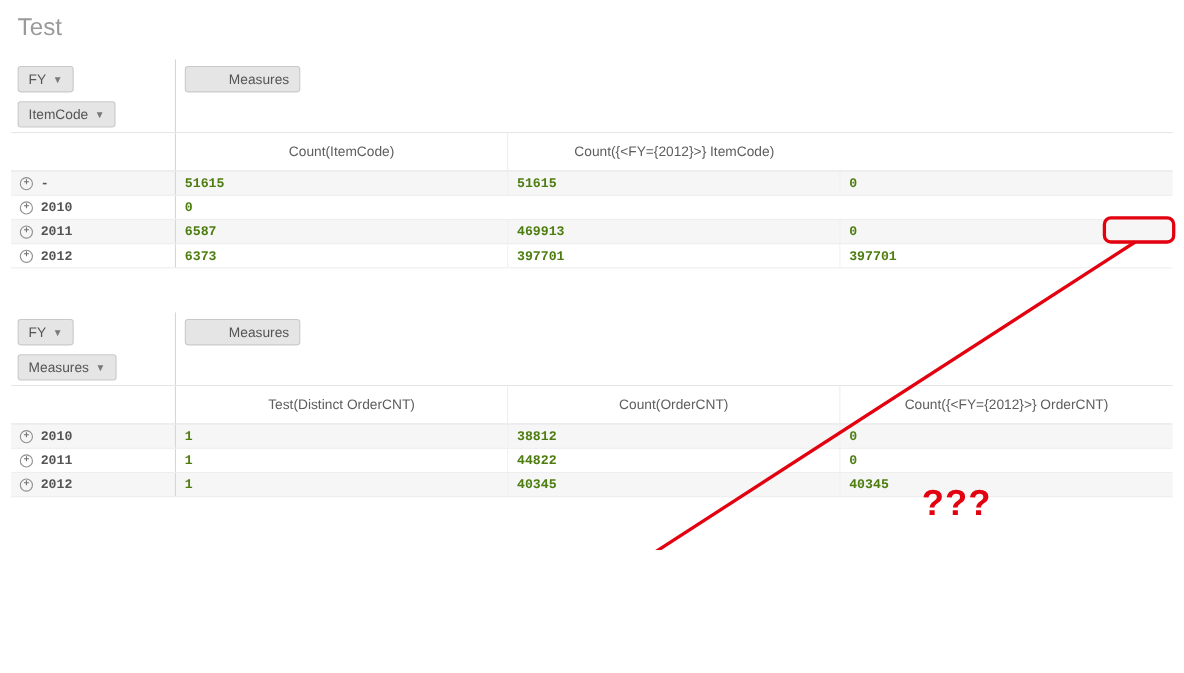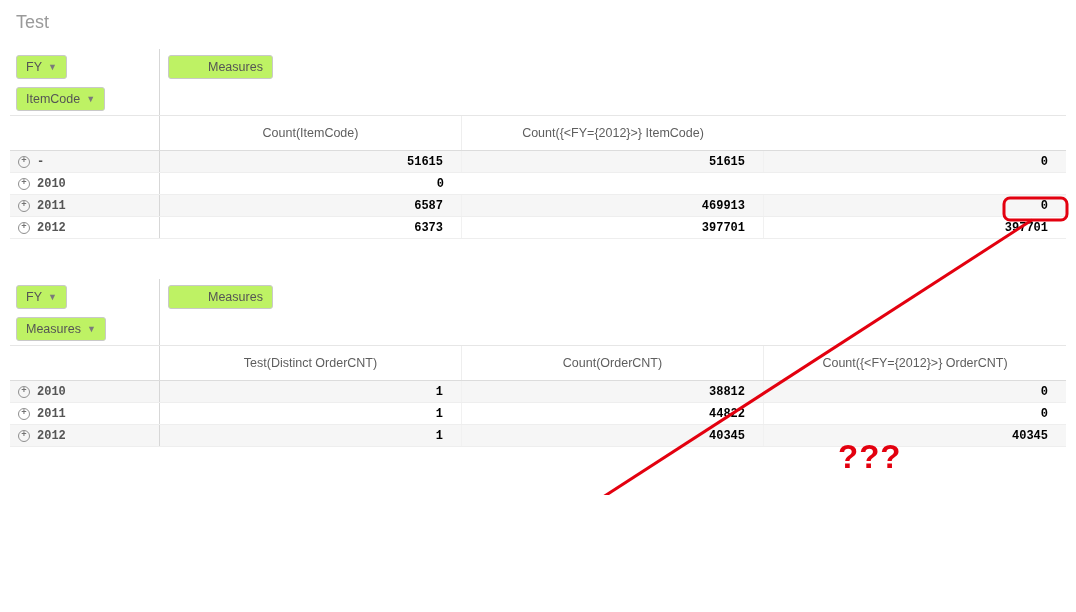--- a/index.html
+++ b/index.html
@@ -10,21 +10,21 @@
     color: #595959;
     background: #fff;
     width: 1076px;
   }
   .page {
     width: 1076px;
     padding: 8px 10px;
     position: relative;
   }
   .title {
-    font-size: 18px;
+    font-size: 22px;
     color: #9a9a9a;
     margin: 4px 0 16px 6px;
     font-weight: 400;
   }
 
   .pivot {
     display: grid;
     grid-template-columns: 150px 1fr;
     margin-bottom: 40px;
   }
@@ -37,21 +37,21 @@
     border-right: 1px solid #d7d7d7;
   }
   .righthead {
     padding: 6px 8px 4px 8px;
     border-bottom: none;
   }
   .chip {
     display: inline-flex;
     align-items: center;
     gap: 4px;
-    background: #bef264;
+    background: #e5e5e5;
     border: 1px solid #c9c9c9;
     border-radius: 3px;
     padding: 4px 9px;
     font-size: 12.5px;
     color: #555;
     cursor: pointer;
     user-select: none;
   }
   .chip .caret {
     font-size: 9px;
@@ -102,26 +102,26 @@
     border: 1.2px solid #8f8f8f;
     border-radius: 50%;
     display: inline-flex;
     align-items: center; justify-content: center;
     font-size: 9px; line-height: 1;
     color: #737373;
     cursor: pointer;
     flex: 0 0 auto;
   }
   .data-row .vcell {
-    text-align: right;
+    text-align: left;
     padding: 3.5px 18px 3.5px 8px;
     font-family: Consolas, "Courier New", monospace;
     font-weight: 600;
     font-size: 12px;
-    color: #000000;
+    color: #4d7c0f;
     border-right: 1px solid #f1f1f1;
   }
   .data-row .vcell:last-child { border-right: none; }
   .pivot .body { grid-column: 1 / -1; }
 
   
   .kpis {
     position: absolute;
     left: 440px;
     top: 516px;

